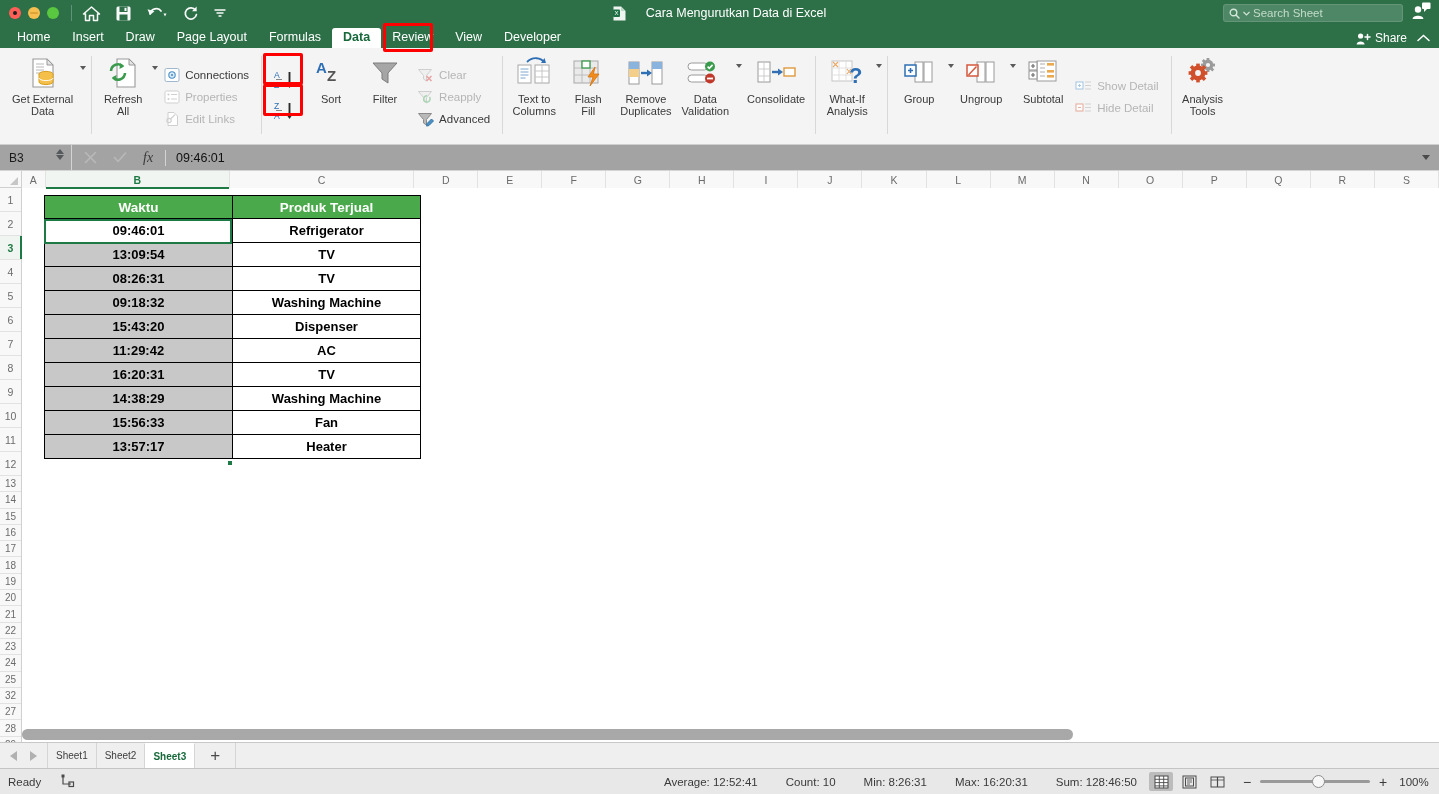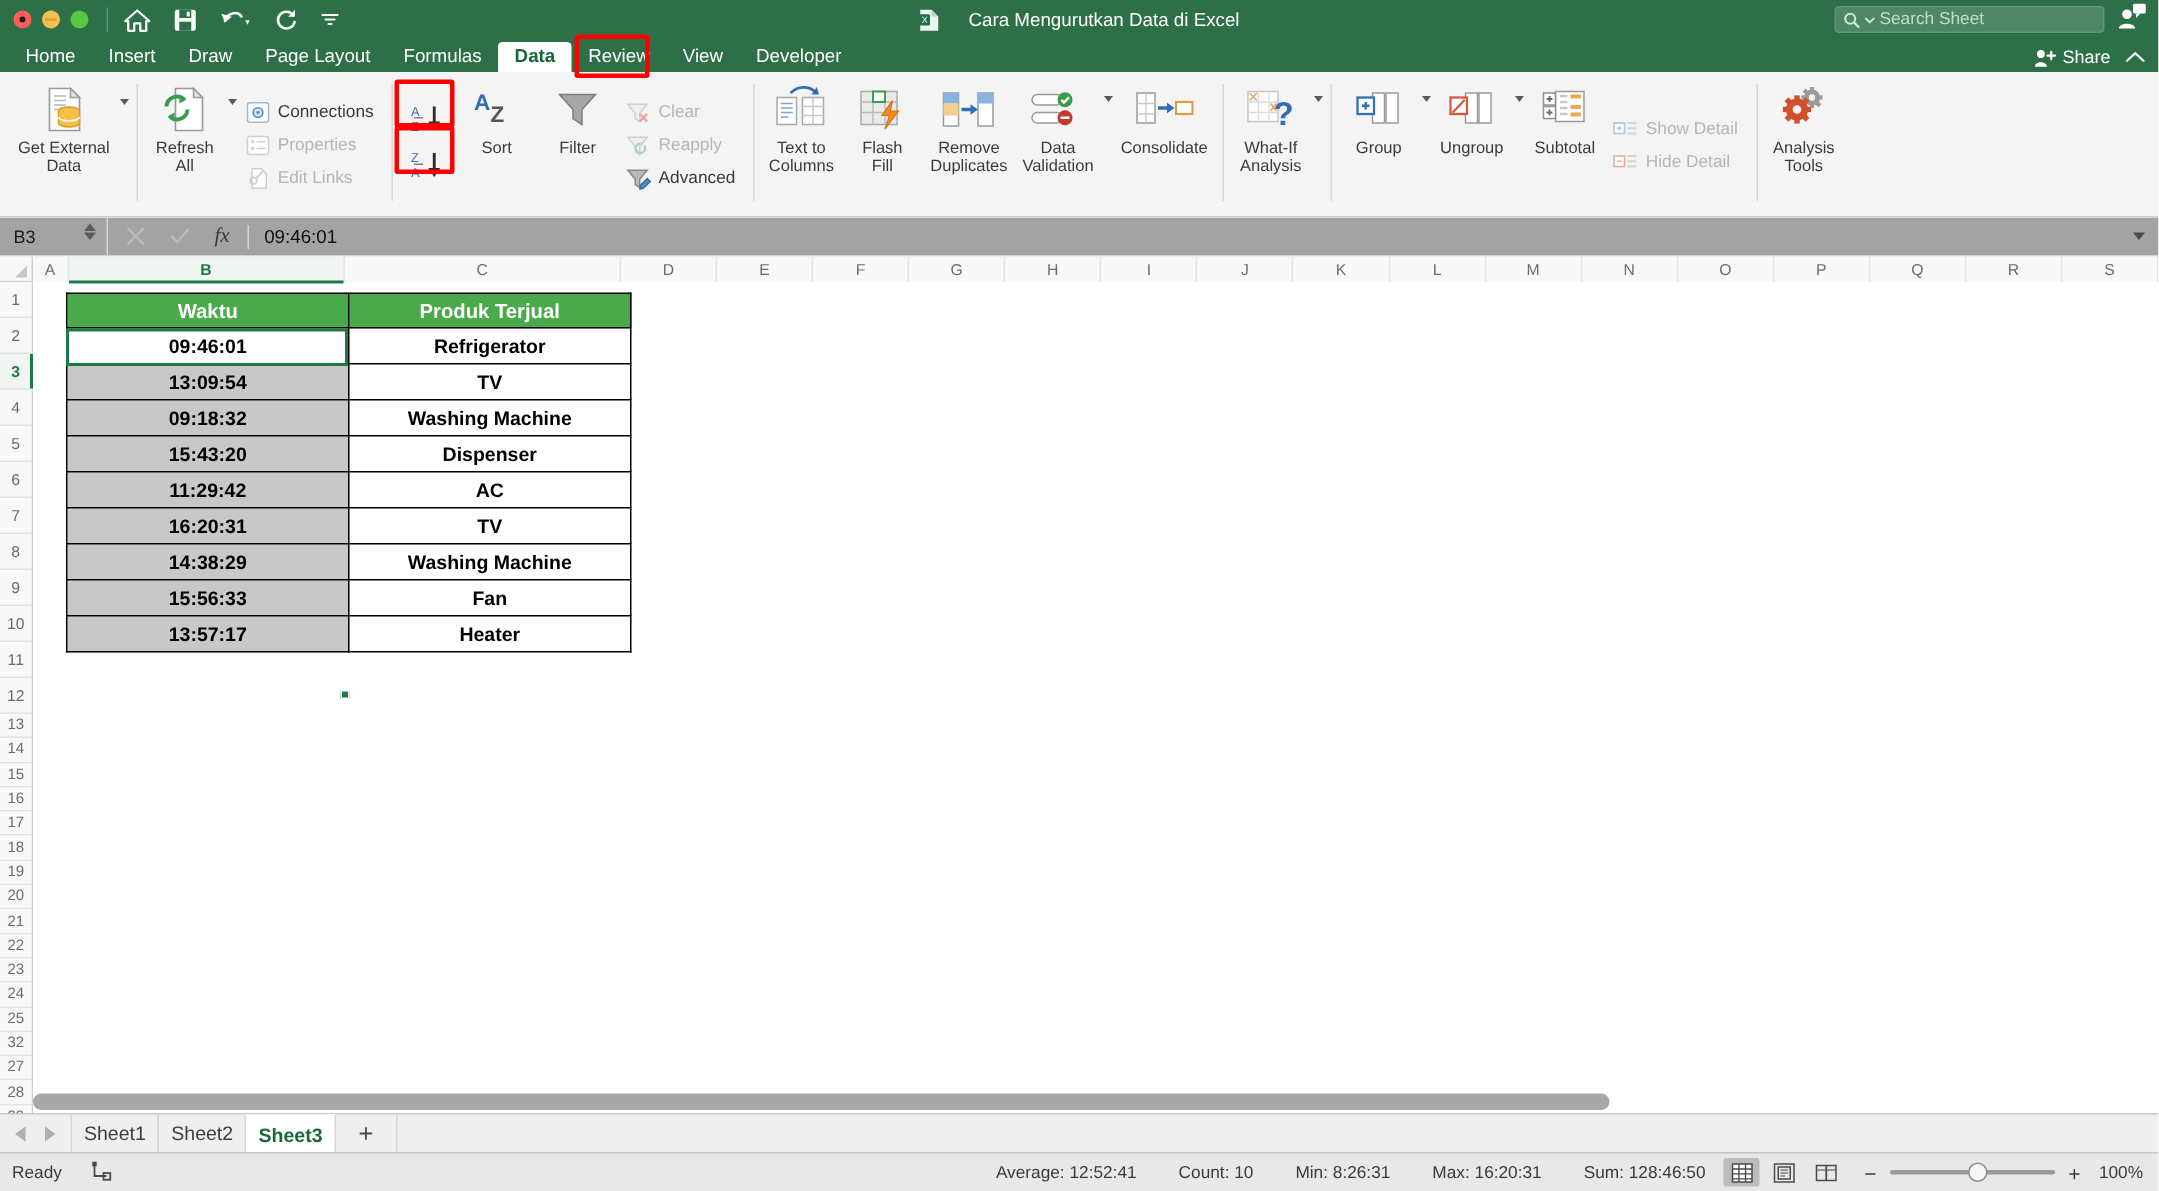--- a/index.html
+++ b/index.html
@@ -175,21 +175,21 @@
   
   .sheettabs {
     flex:0 0 26px; height:26px; background:#efefef; border-top:1px solid #c8c8c8;
     display:flex; align-items:stretch; padding-left:4px;
   }
   .navarrows { display:flex; align-items:center; gap:13px; padding:0 11px 0 6px; }
   .navarrows .ar { width:0;height:0; cursor:pointer;}
   .ar.left { border-top:5.5px solid transparent; border-bottom:5.5px solid transparent; border-right:7px solid #b0b0b0; }
   .ar.right { border-top:5.5px solid transparent; border-bottom:5.5px solid transparent; border-left:7px solid #b0b0b0; }
   .stab {
-    display:flex; align-items:center; padding:0 8px; font-size:13px; color:#3d3d3d;
+    display:flex; align-items:center; padding:0 8px; font-size:10px; color:#3d3d3d;
     cursor:pointer; border-left:1px solid #d5d5d5; border-right:1px solid #d5d5d5;
     margin-left:-1px; background:transparent;text-align:center;
   }
   .stab.active { background:#fff; color:#17693a; font-weight:bold; border-top:1px solid #fff; border-left:1px solid #d5d5d5;}
   .addsheet { display:flex; align-items:center; padding:0 15px; font-size:17px; color:#4a4a4a; cursor:pointer; border-right:1px solid #d5d5d5;}
 
   
   .statusbar {
     flex:0 0 26px; height:26px; background:#e8e8e8; border-top:1px solid #c4c4c4;
     display:flex; align-items:center; font-size:11.5px; color:#3a3a3a;
@@ -748,20 +748,24 @@
             </tr>
             <tr>
               <td class="white" style="width: 188px;">09:46:01</td>
               <td class="white prod" style="width: 188px;">Refrigerator</td>
             </tr>
             <tr>
               <td class="shaded" style="width: 188px;">13:09:54</td>
               <td class="white prod" style="width: 188px;">TV</td>
             </tr>
             <tr>
+              <td class="shaded" style="width: 188px;">08:26:31</td>
+              <td class="white prod" style="width: 188px;">TV</td>
+            </tr>
+            <tr>
               <td class="shaded" style="width: 188px;">09:18:32</td>
               <td class="white prod" style="width: 188px;">Washing Machine</td>
             </tr>
             <tr>
               <td class="shaded" style="width: 188px;">15:43:20</td>
               <td class="white prod" style="width: 188px;">Dispenser</td>
             </tr>
             <tr>
               <td class="shaded" style="width: 188px;">11:29:42</td>
               <td class="white prod" style="width: 188px;">AC</td>

